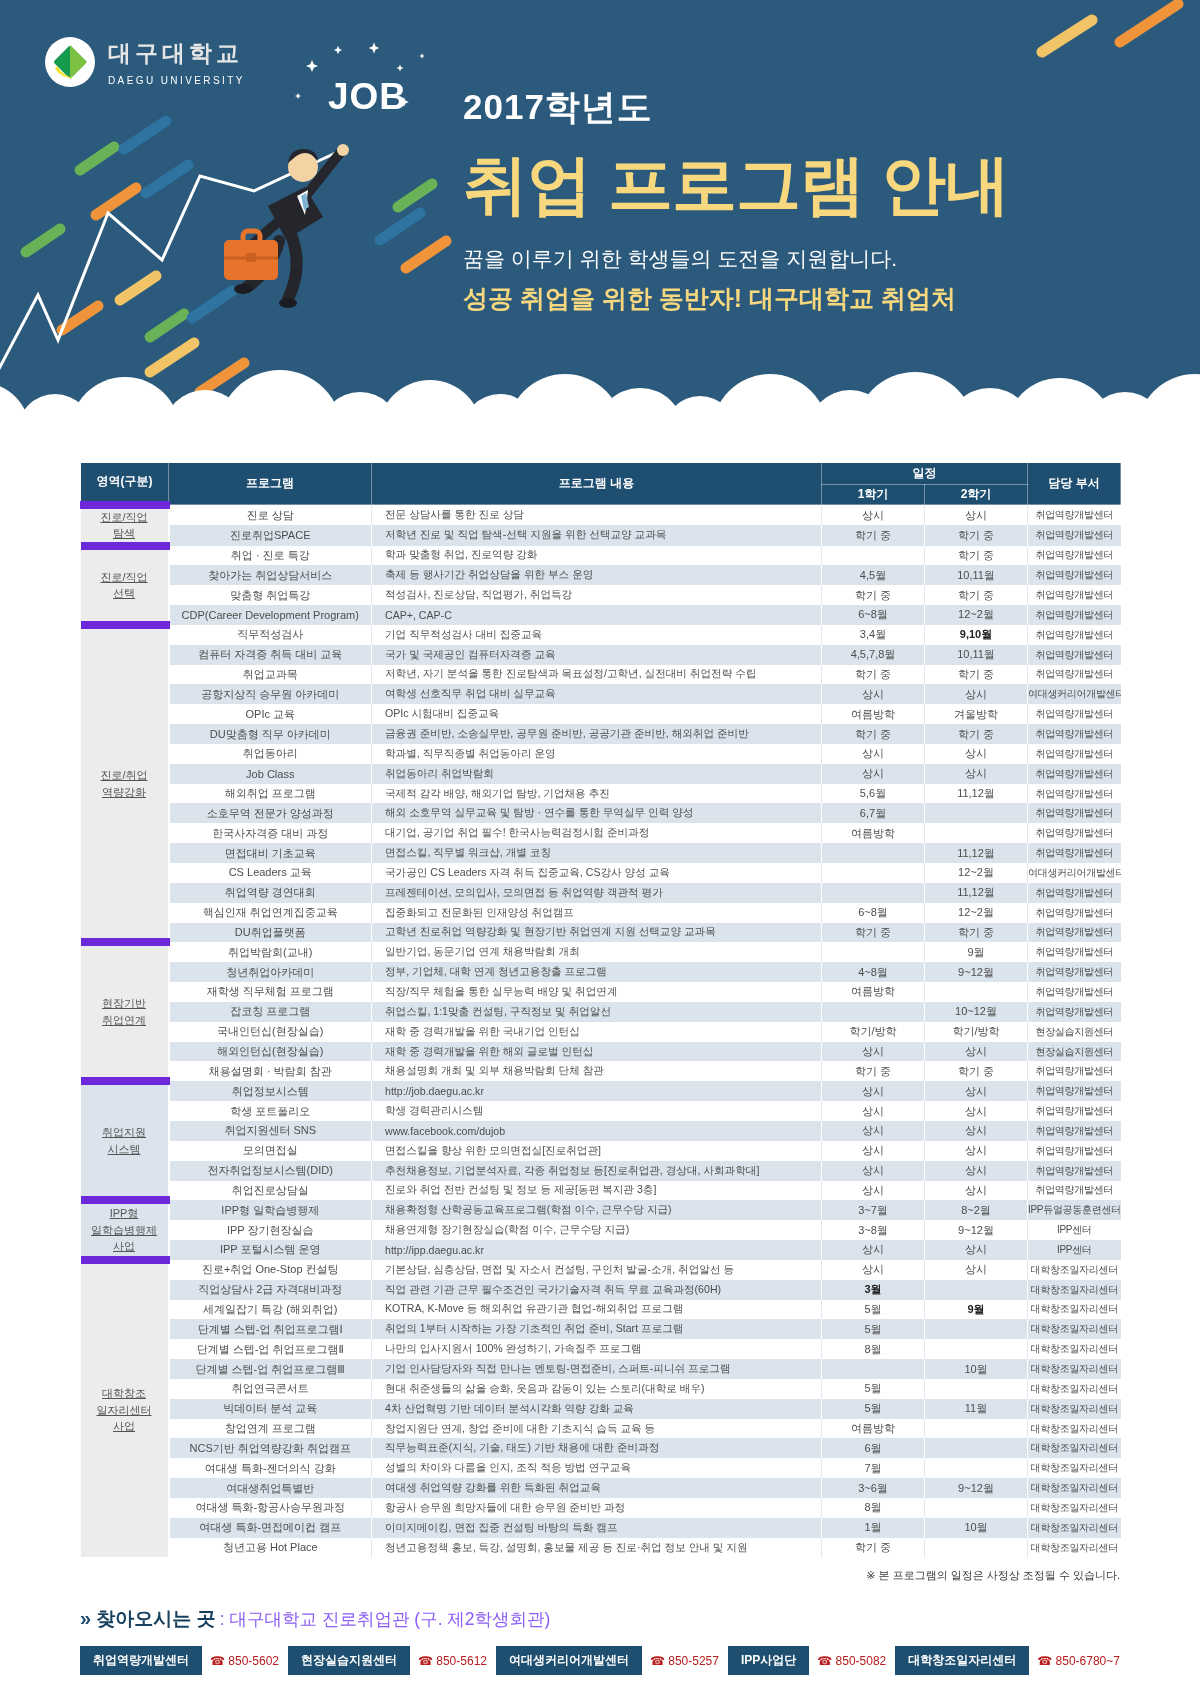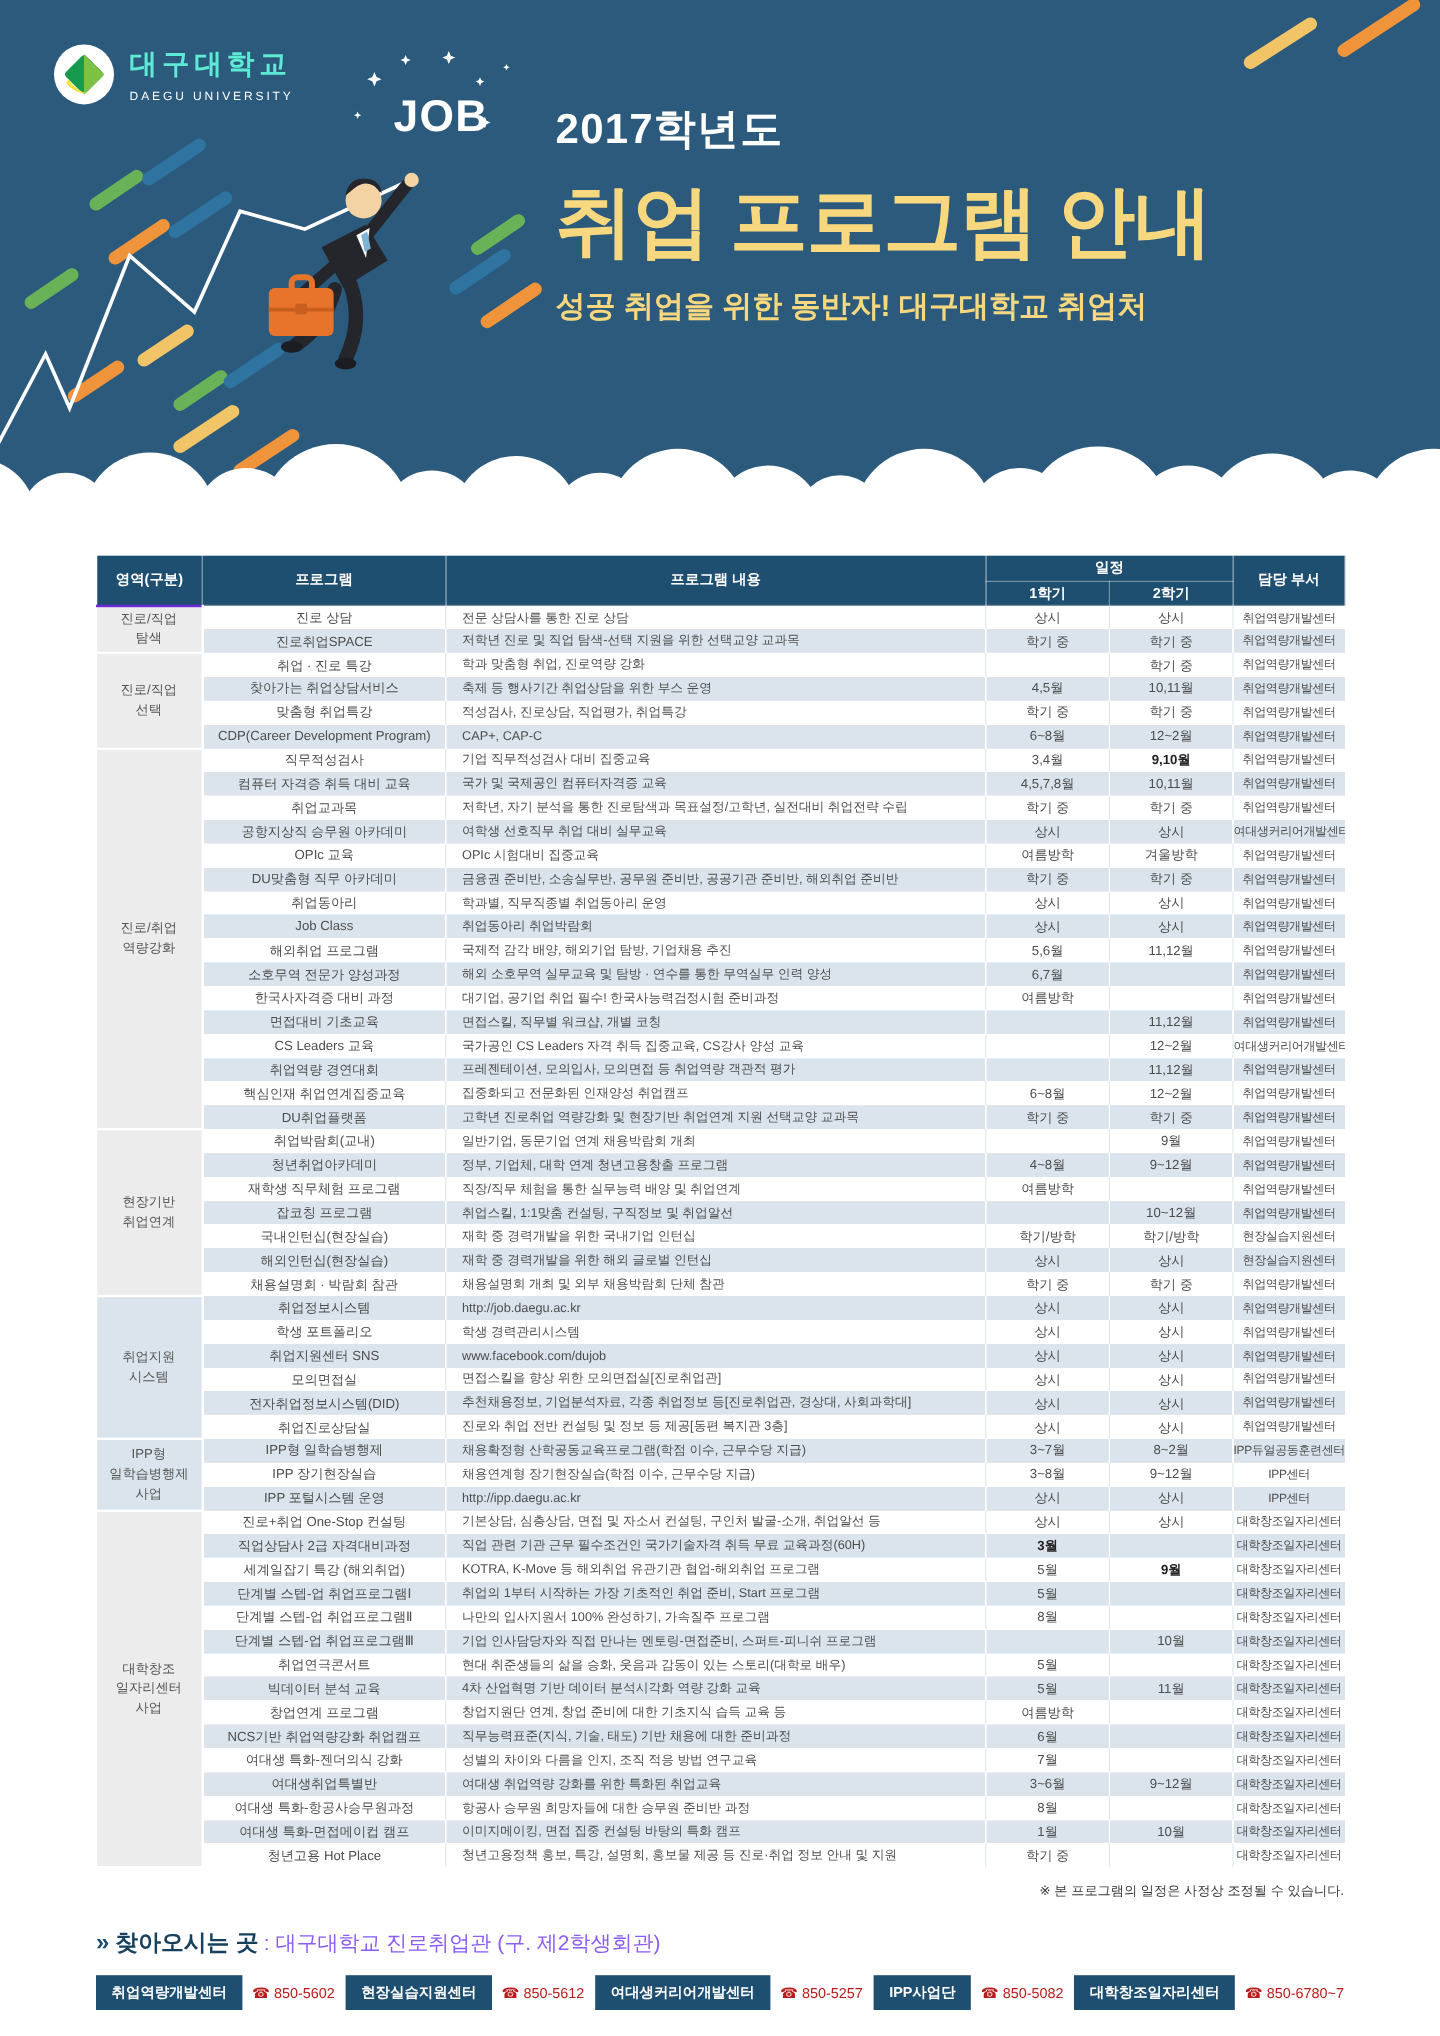--- a/index.html
+++ b/index.html
@@ -4,40 +4,40 @@
 <style>
   * { margin:0; padding:0; box-sizing:border-box; }
   body { background:#ffffff; font-family:"Liberation Sans","DejaVu Sans",sans-serif; }
   .poster { position:relative; width:1200px; height:1697px; background:#fff; overflow:hidden; }
 
   
   .hero { position:absolute; left:0; top:0; width:1200px; height:430px; background:#2b5a7c; }
   .hero-art { position:absolute; left:0; top:0; z-index:1; }
   .clouds { position:absolute; left:0; bottom:0; z-index:2; }
   .logo { position:absolute; left:44px; top:36px; display:flex; align-items:center; gap:12px; z-index:3; }
-  .logo-kr { color:#5eead4; font-size:23px; font-weight:bold; letter-spacing:4px; }
+  .logo-kr { color:#e5e5e5; font-size:23px; font-weight:bold; letter-spacing:4px; }
   .logo-en { color:#fff; font-size:10px; letter-spacing:2.4px; margin-top:6px; }
   .job-badge { position:absolute; left:328px; top:76px; z-index:3; color:#fff; font-size:37px; font-weight:bold; letter-spacing:1px; }
   .hero-text { position:absolute; left:463px; top:84px; z-index:3; }
   .hero-year { color:#fff; font-size:35px; font-weight:bold; letter-spacing:1px; }
   .hero-title { color:#f8d87e; font-size:65px; font-weight:bold; white-space:nowrap; margin-top:10px; letter-spacing:-1px; }
   .hero-sub { color:#fff; font-size:21px; margin-top:16px; }
   .hero-tag { color:#f8d87e; font-size:25px; font-weight:bold; margin-top:9px; }
 
   
   .program-table { position:absolute; left:80px; top:462px; width:1040px; border-collapse:collapse; table-layout:fixed; z-index:3; }
   .program-table thead th { background:#1e4e70; color:#fff; font-size:12px; font-weight:bold; text-align:center; border:1px solid rgba(255,255,255,.38); }
   .program-table thead tr:first-child th { height:22px; }
   .program-table thead tr:last-child th { height:20px; }
   .program-table tbody td { height:19.85px; padding:0; font-size:11px; color:#4d4d4d; text-align:center; background:#fff; border-right:1px solid rgba(125,150,175,.22); overflow:hidden; white-space:nowrap; }
   .program-table tbody tr.alt td { background:#dbe4ed; border-right-color:rgba(255,255,255,.9); }
   .program-table td.cont { text-align:left; padding-left:13px; font-size:10.6px; }
   .program-table td.dept { font-size:10px; letter-spacing:-0.3px; border-right:none; }
   .program-table td.sem.bold { font-weight:bold; color:#222; }
-  .program-table td.area { background:#ececec; color:#555; font-size:11px; line-height:1.5; white-space:pre-line; border-right:2px solid #fff; border-top:2px solid #6d28d9; border-bottom:2px solid #fff; }
+  .program-table td.area { background:#ececec; color:#555; font-size:11px; line-height:1.5; white-space:pre-line; border-right:2px solid #fff; border-top:8px solid #6d28d9; border-bottom:2px solid #fff;text-decoration:underline; }
 
   
   .note { position:absolute; left:80px; top:1568px; width:1040px; text-align:right; font-size:11px; color:#383838; z-index:3; }
   .location { position:absolute; left:80px; top:1606px; z-index:3; }
   .loc-arrows { color:#1e4e70; font-weight:bold; font-size:20px; margin-right:5px; }
   .loc-label { color:#17405e; font-weight:bold; font-size:19px; }
   .loc-value { color:#8b5cf6; font-size:17.5px; }
   .contacts { position:absolute; left:80px; top:1646px; width:1040px; display:flex; justify-content:space-between; align-items:center; z-index:3; }
   .contact { display:flex; align-items:center; gap:8px; }
   .contact-box { background:#1e4e70; color:#fff; font-size:12px; font-weight:bold; padding:6px 13px; white-space:nowrap; }
@@ -135,20 +135,21 @@
         <div class="logo-kr">대구대학교</div>
         <div class="logo-en">DAEGU UNIVERSITY</div>
       </div>
     </div>
 
     <div class="job-badge">JOB</div>
 
     <div class="hero-text">
       <div class="hero-year">2017학년도</div>
       <div class="hero-title">취업 프로그램 안내</div>
+      <div class="hero-sub">꿈을 이루기 위한 학생들의 도전을 지원합니다.</div>
       <div class="hero-tag">성공 취업을 위한 동반자! 대구대학교 취업처</div>
     </div>
   </header>
 
   <table class="program-table" id="program-table">
     <colgroup>
       <col style="width:88px">
         <col style="width:203px">
         <col style="width:450px">
       <col style="width:103px">

